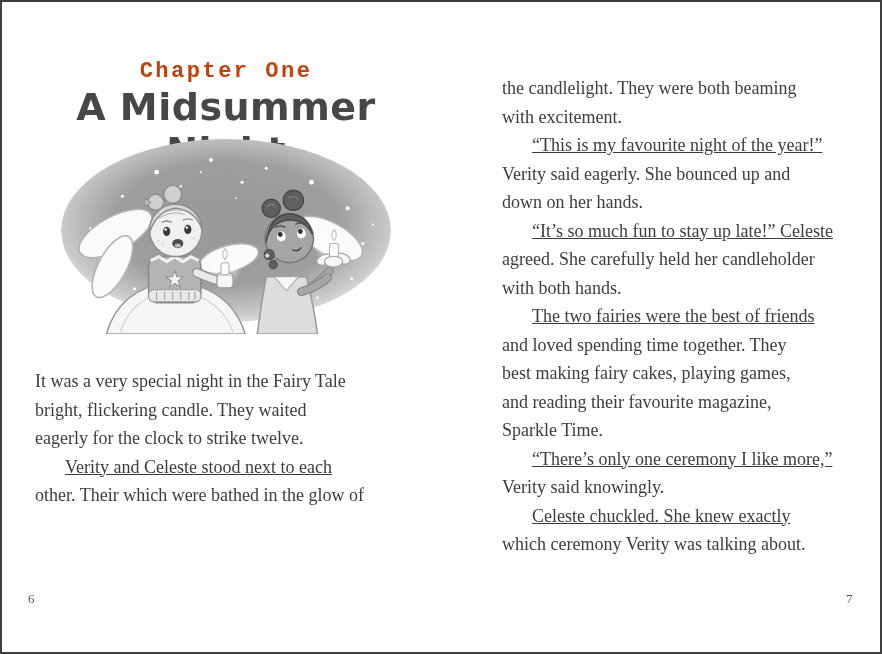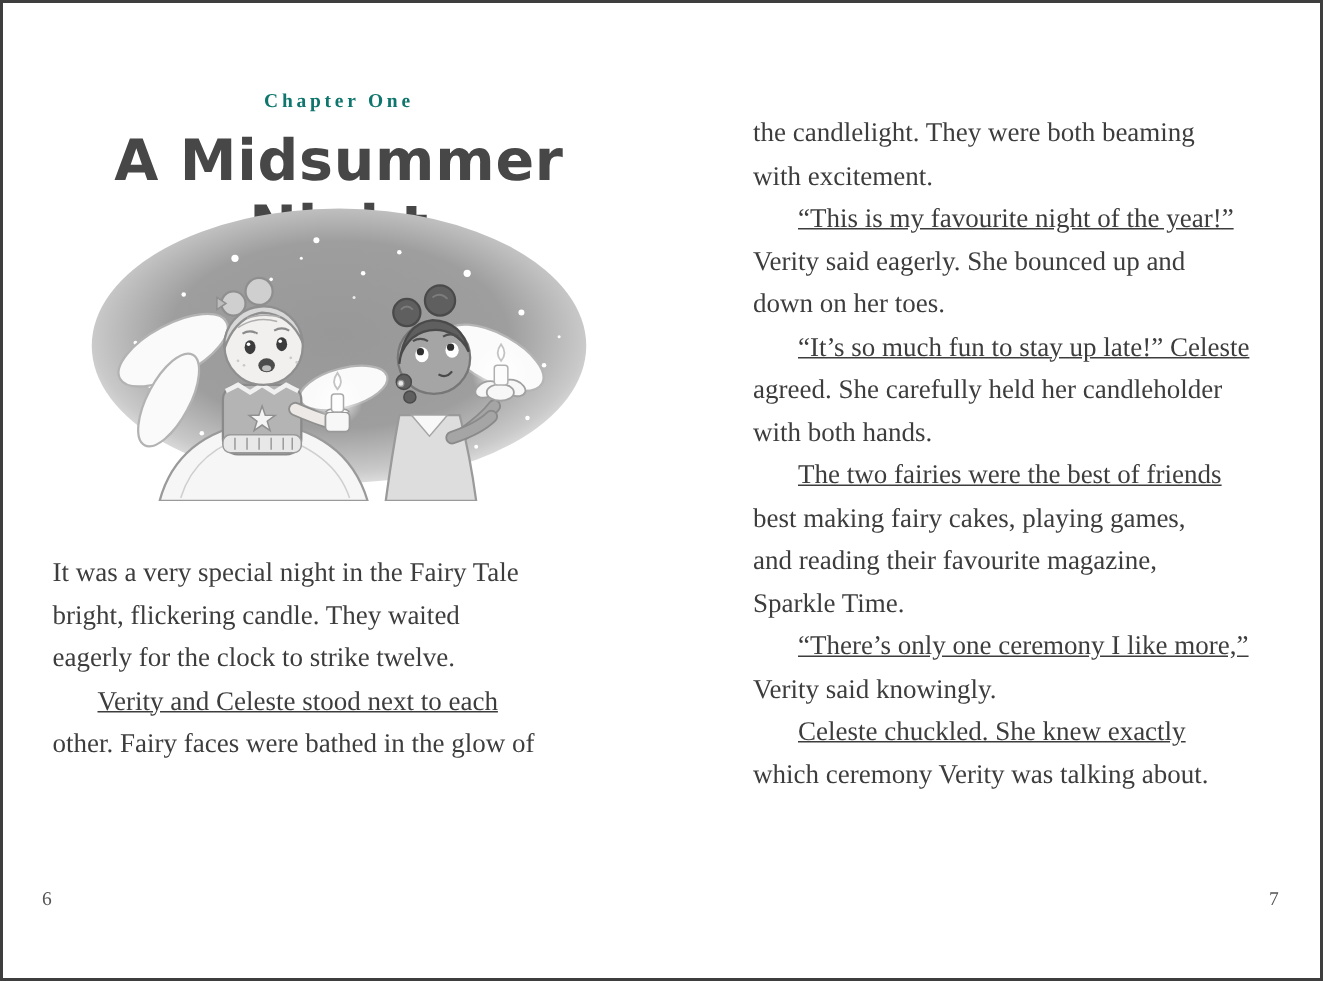--- a/index.html
+++ b/index.html
@@ -3,22 +3,22 @@
 <meta charset="utf-8">
 <style>
   html,body { margin:0; padding:0; background:#e8e8e8; }
   .book {
     position:relative; width:882px; height:654px; margin:0 auto;
     background:#ffffff; border:2px solid #3e3e3e; box-sizing:border-box;
     overflow:hidden; font-family:"Liberation Serif", serif;
   }
   .chapter-label {
     position:absolute; left:30px; top:57px; width:388px; text-align:center;
-    font-family:Liberation Serif, serif; font-weight:bold;
-    font-size:13px; letter-spacing:2.5px; color:#0f766e;
+    font-family:Liberation Mono, monospace; font-weight:bold;
+    font-size:22px; letter-spacing:2.5px; color:#c2410c;
   }
   .chapter-title {
     position:absolute; left:10px; top:83px; width:428px; text-align:center;
     font-family:"DejaVu Sans", sans-serif; font-weight:bold;
     font-size:38px; letter-spacing:0.5px; color:#474747;
   }
   .illustration { position:absolute; left:58px; top:136px; width:332px; height:196px; }
   .text-block { position:absolute; color:#3d3d3d; font-size:18px; }
   .text-left  { left:33px;  top:331px; width:378px;margin-top:34px; }
   .text-right { left:500px; top:72px;  width:366px; }
@@ -157,33 +157,34 @@
         <path d="M272.5 91 Q 277 97 272.5 102 Q 268 97 272.5 91 Z" fill="#ffffff" stroke="#c4c4c4" stroke-width="1.2"></path>
       </g>
     </svg>
   </div>
 
   <div class="text-block text-left">
       <div class="line">It was a very special night in the Fairy Tale</div>
       <div class="line">bright, flickering candle. They waited</div>
       <div class="line">eagerly for the clock to strike twelve.</div>
       <div class="line indent">Verity and Celeste stood next to each</div>
-      <div class="line">other. Fairy faces were bathed in the glow of</div>
+      <div class="line">other. Their which were bathed in the glow of</div>
     </div>
 
   <div class="text-block text-right">
       <div class="line">the candlelight. They were both beaming</div>
       <div class="line">with excitement.</div>
       <div class="line indent">“This is my favourite night of the year!”</div>
       <div class="line">Verity said eagerly. She bounced up and</div>
-      <div class="line">down on her toes.</div>
+      <div class="line">down on her hands.</div>
       <div class="line indent">“It’s so much fun to stay up late!” Celeste</div>
       <div class="line">agreed. She carefully held her candleholder</div>
       <div class="line">with both hands.</div>
       <div class="line indent">The two fairies were the best of friends</div>
+      <div class="line">and loved spending time together. They</div>
       <div class="line">best making fairy cakes, playing games,</div>
       <div class="line">and reading their favourite magazine,</div>
       <div class="line italic">Sparkle Time.</div>
       <div class="line indent">“There’s only one ceremony I like more,”</div>
       <div class="line">Verity said knowingly.</div>
       <div class="line indent">Celeste chuckled. She knew exactly</div>
       <div class="line">which ceremony Verity was talking about.</div>
     </div>
 
   <div class="page-number pn-left">6</div>

